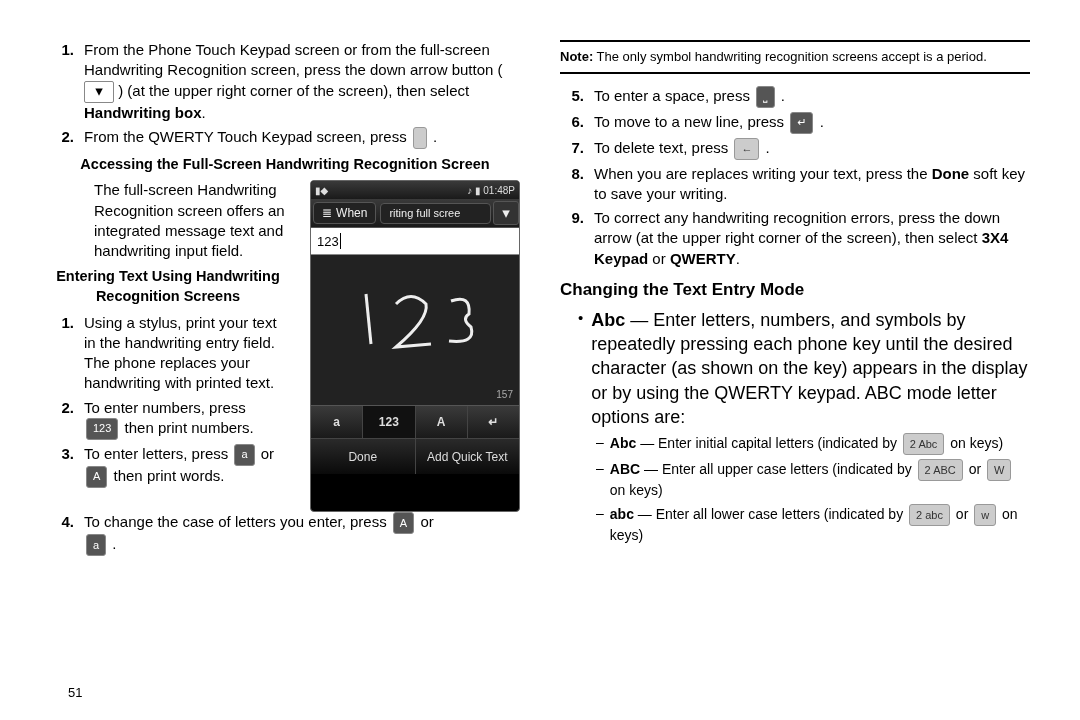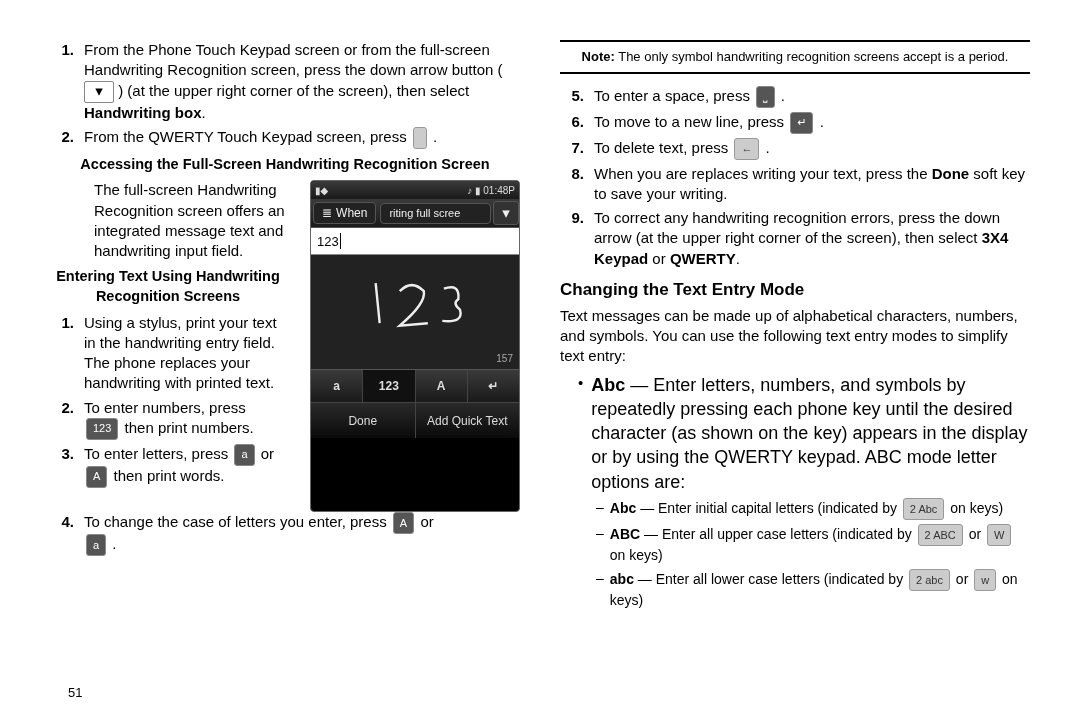--- a/index.html
+++ b/index.html
@@ -5,34 +5,34 @@
   html,body{margin:0;padding:0;background:#fff;font-family:Arial,Helvetica,sans-serif;color:#000;}
   .page{width:1080px;height:720px;position:relative;display:flex;padding:40px 30px 20px 30px;box-sizing:border-box;}
   .col{flex:1;padding:0 20px;box-sizing:border-box;font-size:15px;line-height:1.35;}
   .col.right{border-left:0;}
   ol{margin:0;padding:0;list-style:none;}
   ol li{display:flex;margin-bottom:4px;}
   ol li .num{font-weight:bold;min-width:24px;text-align:right;margin-right:10px;}
   ol li .body{flex:1;}
   .h-sub{font-weight:bold;font-family:Arial,Helvetica,sans-serif;font-size:14.5px;margin:6px 0;text-align:center;}
   .h-sec{font-weight:bold;font-size:17px;font-family:Arial,Helvetica,sans-serif;margin:10px 0 4px 0;}
-  .noteborder{border-top:2px solid #000;border-bottom:2px solid #000;padding:6px 0;margin-bottom:12px;font-size:13px;text-align:center;}
+  .noteborder{border-top:2px solid #000;border-bottom:2px solid #000;padding:6px 0;margin-bottom:12px;font-size:13px;}
   .bold{font-weight:bold;}
   .icon{display:inline-flex;align-items:center;justify-content:center;background:#555;color:#fff;font-size:11px;height:20px;padding:0 6px;border-radius:3px;vertical-align:middle;border:1px solid #888;margin:0 2px;}
   .icon.light{background:#ccc;color:#333;border:1px solid #999;}
   .flexrow{display:flex;gap:24px;}
   .phone-shot{width:208px;height:330px;background:#000;border-radius:4px;overflow:hidden;position:relative;font-family:Arial,sans-serif;flex-shrink:0;border:1px solid #666;}
   .status{height:18px;background:linear-gradient(#3a3a3a,#1a1a1a);display:flex;align-items:center;justify-content:space-between;color:#ddd;font-size:10px;padding:0 4px;}
   .topbar{height:28px;background:linear-gradient(#3a3a3a,#1a1a1a);display:flex;align-items:center;border-bottom:1px solid #555;}
   .topbar .tab{background:#222;border:1px solid #555;border-radius:4px;padding:2px 8px;margin:0 2px;color:#eee;font-size:12px;display:flex;align-items:center;gap:4px;}
   .topbar .tab2{flex:1;font-size:11px;white-space:nowrap;overflow:hidden;}
   .topbar .dd{width:24px;background:#333;border:1px solid #555;border-radius:3px;height:22px;display:flex;align-items:center;justify-content:center;color:#eee;}
   .textfield{background:#fff;height:26px;display:flex;align-items:center;padding:0 6px;font-size:13px;color:#000;border-bottom:1px solid #888;}
   .textfield .caret{border-right:1.5px solid #000;height:16px;margin-left:1px;}
-  .hwarea{background:#222;height:114px;position:relative;}
+  .hwarea{background:#222;height:150px;position:relative;}
   .hwcount{position:absolute;right:6px;bottom:4px;color:#aaa;font-size:10px;}
   .hwarea svg{position:absolute;top:0;left:0;width:100%;height:100%;}
   .row2{height:32px;display:flex;border-top:1px solid #555;}
   .row2 .cell{flex:1;background:linear-gradient(#3a3a3a,#1a1a1a);border-right:1px solid #444;display:flex;align-items:center;justify-content:center;color:#ddd;font-size:12px;font-weight:bold;}
   .row2 .cell:last-child{border-right:0;}
   .row2 .cell.dark{background:#111;}
   .row3{height:36px;display:flex;}
   .row3 .cell{flex:1;background:linear-gradient(#2a2a2a,#0a0a0a);display:flex;align-items:center;justify-content:center;color:#ddd;font-size:12px;border-top:1px solid #444;}
   .row3 .cell:first-child{border-right:1px solid #444;}
   .pagenum{position:absolute;bottom:18px;left:60px;font-size:13px;margin-left:8px;}
@@ -203,21 +203,20 @@
         <span class="body">
           <span>To correct any handwriting recognition errors, press the down arrow (at the upper right corner of the screen), then select </span>
           <span class="bold">3X4 Keypad</span>
           <span> or </span>
           <span class="bold">QWERTY</span><span>.</span>
         </span>
       </li>
     </ol>
 
     <div class="h-sec">Changing the Text Entry Mode</div>
-    <div>Text messages can be made up of alphabetical characters, numbers, and symbols. You can use the following text entry modes to simplify text entry:</div>
 
     <div class="indent" style="margin-top:6px">
       <div class="bullet">
         <span class="dot">•</span>
         <span style="font-size:18px">
           <span class="bold">Abc</span><span> — Enter letters, numbers, and symbols by repeatedly pressing each phone key until the desired character (as shown on the key) appears in the display or by using the QWERTY keypad. ABC mode letter options are:</span>
         </span>
       </div>
       <div class="indent">
         <div class="sub">

